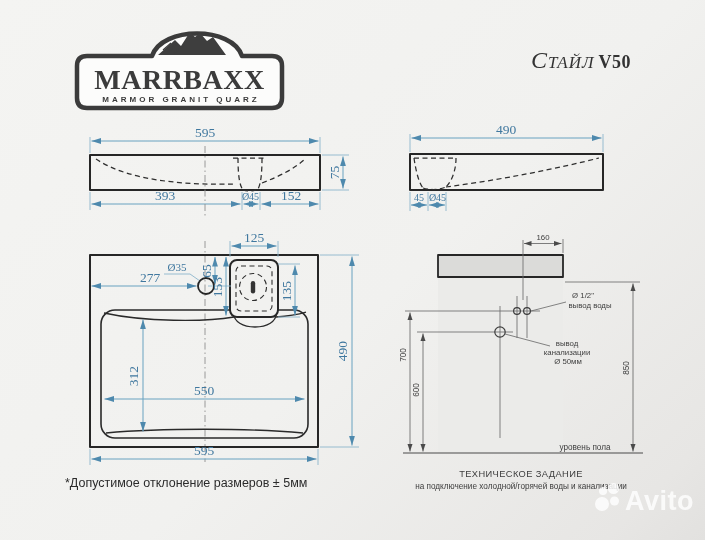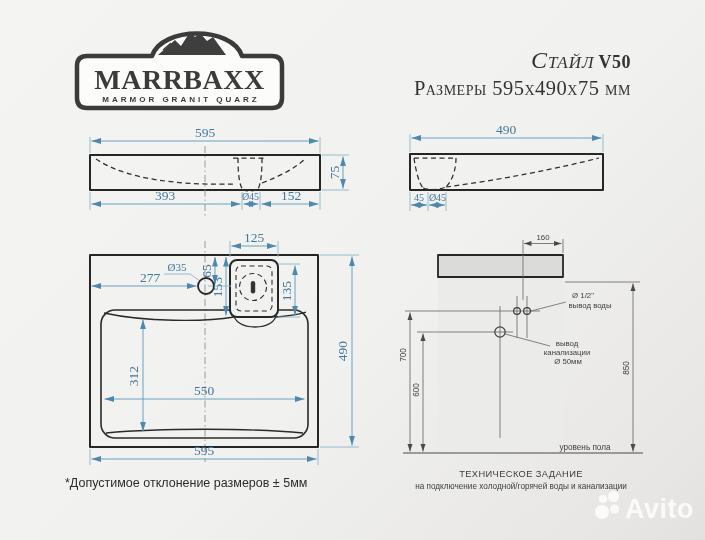--- a/index.html
+++ b/index.html
@@ -38,21 +38,21 @@
     font-family:"Liberation Serif",serif;font-variant:small-caps;}
   .model-name{font-size:24px;letter-spacing:1px;font-style:italic;}
   .model-code{font-size:18px;font-weight:bold;letter-spacing:0.5px;}
   .size-line{font-size:20.5px;margin-top:3px;letter-spacing:0.5px;}
   
   .footnote{position:absolute;left:65px;top:476px;font-size:12.5px;color:#2b2b2b;}
   
   .techt{fill:#3d3d3d;font-size:9.3px;text-anchor:middle;font-family:"Liberation Sans",sans-serif;letter-spacing:0.4px;}
   .techs{font-size:8.2px;letter-spacing:0;}
   
-  .watermark{position:absolute;right:5px;bottom:11px;opacity:0.82;}
+  .watermark{position:absolute;right:5px;bottom:19px;opacity:0.82;}
   .wm-text{fill:#ffffff;font-size:27px;font-weight:bold;font-family:"Liberation Sans",sans-serif;letter-spacing:0.5px;}
   .wm-dot{fill:#ffffff;}
 </style>
 </head>
 <body>
 
 <div class="canvas">
 
 <svg width="705" height="540" viewBox="0 0 705 540">
   <defs>
@@ -226,21 +226,20 @@
     <text class="techt" x="521" y="477">ТЕХНИЧЕСКОЕ ЗАДАНИЕ</text>
     <text class="techt techs" x="521" y="488.5">на подключение холодной/горячей воды и канализации</text>
   </g>
 </svg>
 
 <div class="title-block">
   <div>
     <span class="model-name">Стайл</span>
     <span class="model-code">V50</span>
   </div>
-  <div class="size-line">Размеры 595х490х75 мм</div>
 </div>
 
 <div class="footnote">*Допустимое отклонение размеров ± 5мм</div>
 
 <div class="watermark">
   <svg width="108" height="38" viewBox="0 0 108 38" style="position:static">
     <g>
       <circle class="wm-dot" cx="11" cy="12" r="4"></circle>
       <circle class="wm-dot" cx="21.5" cy="9.5" r="5.5"></circle>
       <circle class="wm-dot" cx="10" cy="25" r="7"></circle>

